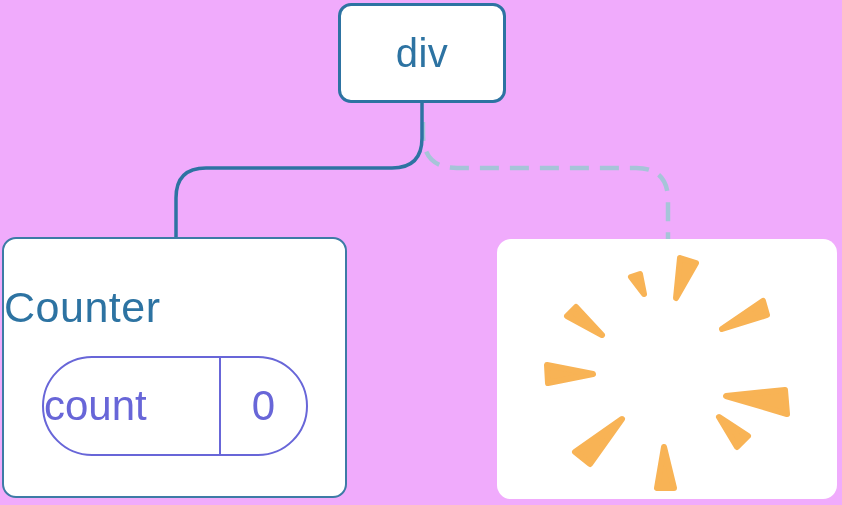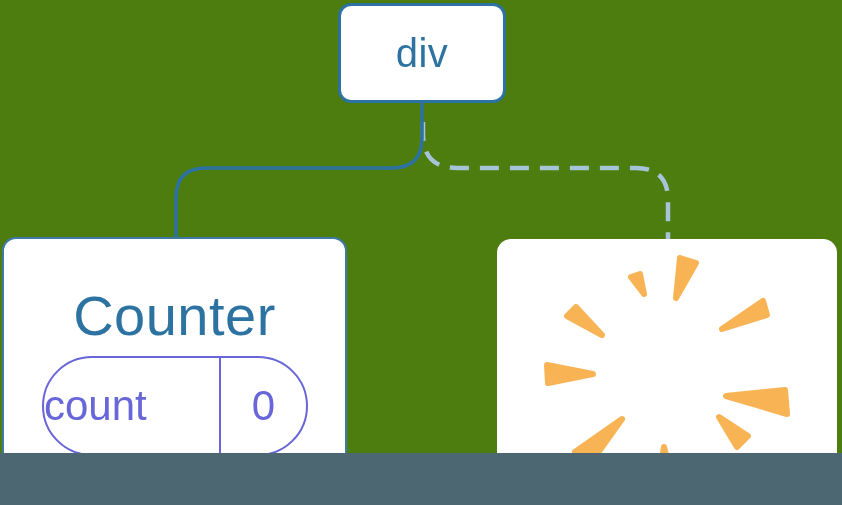--- a/index.html
+++ b/index.html
@@ -4,22 +4,22 @@
 <style>
   html, body {
     margin: 0;
     padding: 0;
     background: #4C6772;
     font-family: "Liberation Sans", "DejaVu Sans", sans-serif;
   }
   .canvas {
     position: relative;
     width: 842px;
-    height: 453px;
-    background: #4d7c0f;
+    height: 505px;
+    background: #f0abfc;
     overflow: hidden;
   }
   .edges {
     position: absolute;
     left: 0; top: 0;
     width: 842px; height: 505px;
     pointer-events: none;
   }
   .node {
     position: absolute;
@@ -42,23 +42,23 @@
     letter-spacing: 0.5px;
   }
   .node-counter {
     left: 2px; top: 237px;
     width: 345px; height: 261px;
     border: 2px solid #3D7BA6;
     border-radius: 14px;
   }
   .counter-title {
     margin-top: 44px;
-    text-align: center;
+    text-align: left;
     color: #2D73A2;
-    font-size: 56px;
+    font-size: 43px;
     font-weight: 500;
     letter-spacing: 0.5px;
   }
   .state-pill {
     position: absolute;
     left: 38px; top: 117px;
     width: 266px; height: 100px;
     border: 2px solid #6866D8;
     border-radius: 50px;
     box-sizing: border-box;

